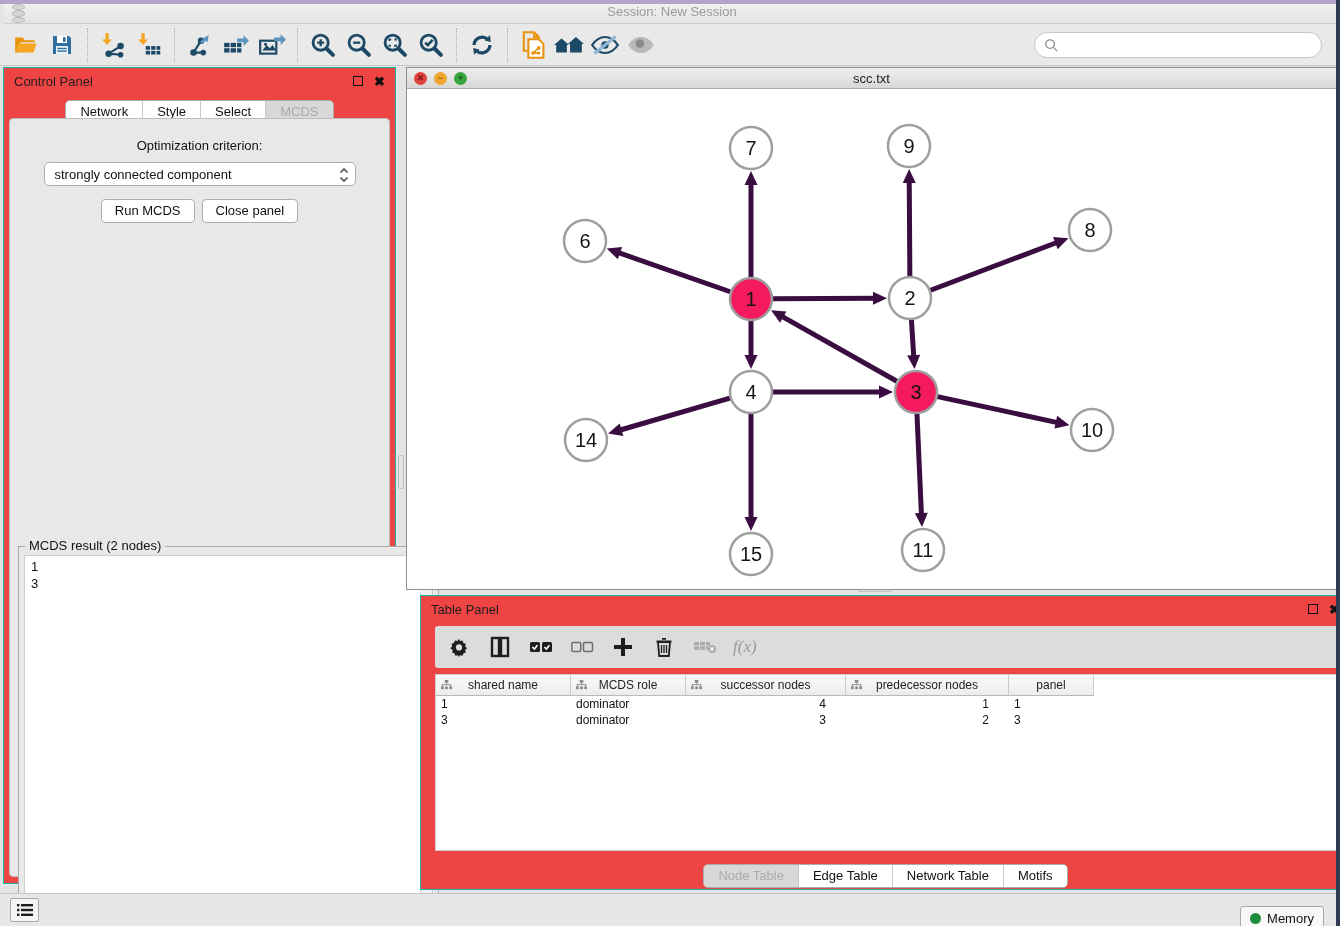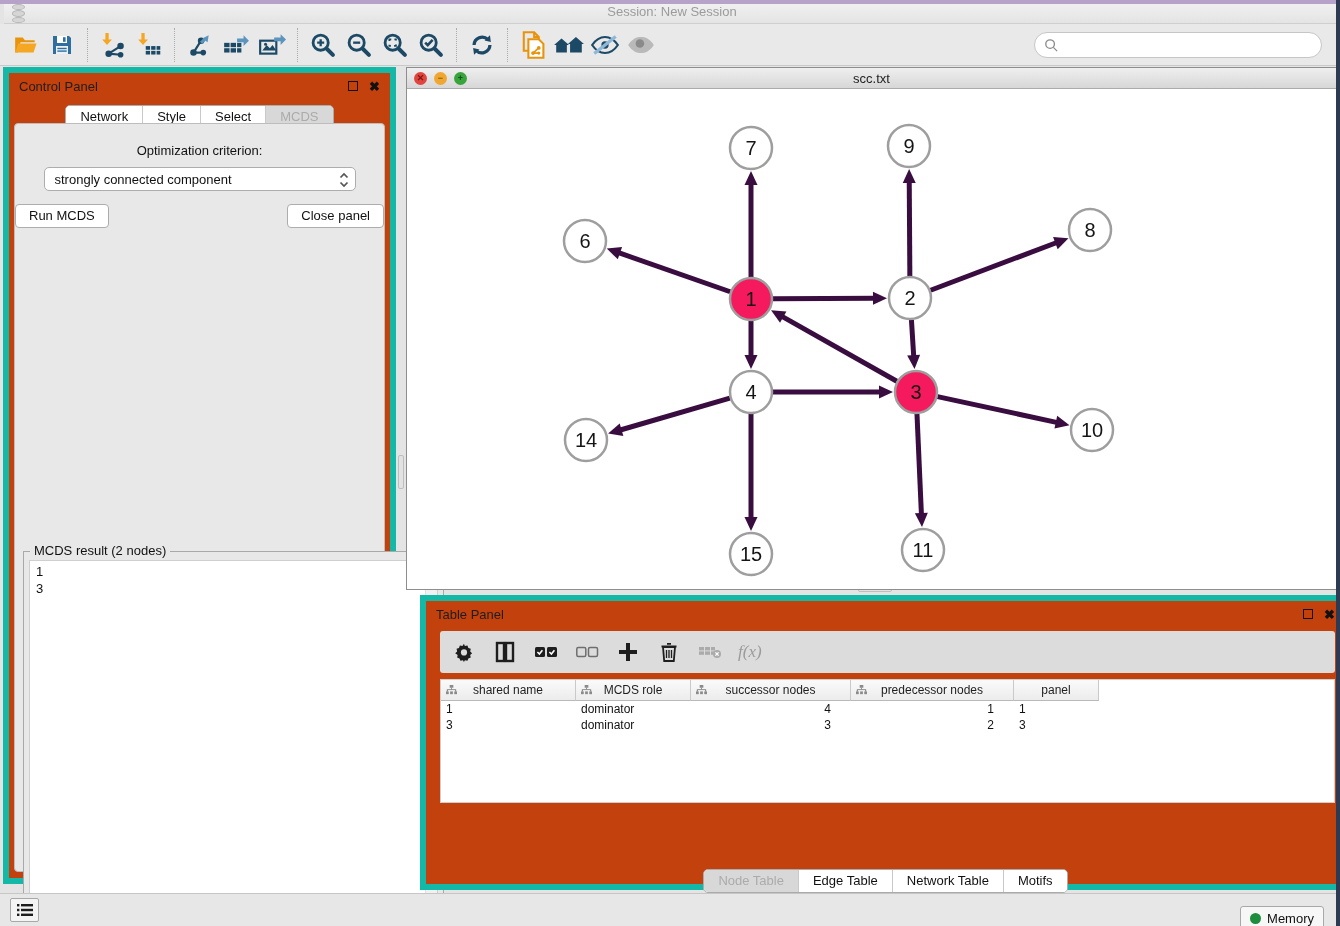--- a/index.html
+++ b/index.html
@@ -20,40 +20,40 @@
 
   
   #toolbar { position:absolute; top:24px; left:0; width:1336px; height:42px;
     background:#E9E9E9; border-bottom:1px solid #C9C9C9; display:flex; align-items:center; padding-left:8px; }
   .tbi { width:36px; height:34px; display:flex; align-items:center; justify-content:center; cursor:pointer; }
   .tbsep { width:1px; height:34px; border-left:1px dotted #ABABAB; margin:0 7px; }
   #search-wrap { position:absolute; right:14px; top:8px; width:288px; height:26px; background:#FFF;
     border:1px solid #C6C6C6; border-radius:13px; display:flex; align-items:center; padding-left:9px; }
 
   
-  .panel { background:#c2410c; border:6px solid #14b8a6; }
+  .panel { background:#ef4444; border:1px solid #14b8a6; }
   .panel-head { height:26px; display:flex; align-items:center; font-size:13px; color:#1E1E1E; padding:0 10px; }
   .panel-head .spacer { flex:1; }
   .ph-ic { font-size:13px; color:#111; margin-left:11px; cursor:pointer; font-weight:bold; }
   .float-sq { width:10px; height:10px; border:1.5px solid #111; display:inline-block; }
 
   #control-panel { position:absolute; left:3px; top:67px; width:393px; height:817px; }
   #cp-tabs { position:absolute; top:32px; left:0; right:0; display:flex; justify-content:center; }
   .tabstrip { display:inline-flex; border:1px solid #ABABAB; border-radius:5px; overflow:hidden; background:#FFF; }
   .tab { font-size:13px; padding:3px 14px 4px; color:#111; background:#FFF; border-right:1px solid #C9C9C9; cursor:pointer; }
   .tab:last-child { border-right:none; }
   .tab.sel { background:#D8D8D8; color:#ABABAB; }
   #cp-pane { position:absolute; left:5px; right:5px; top:50px; bottom:6px;
     border:1px solid #BDBDBD; border-radius:4px; background:#E8E8E8; }
   #opt-label { margin-top:19px; text-align:center; font-size:13px; color:#111; }
   #opt-select { position:relative; margin:9px auto 0; width:312px; height:24px; background:#FFF;
     border:1px solid #ADADAD; border-radius:5px; font-size:13px; color:#111;
     display:flex; align-items:center; padding-left:10px; cursor:pointer; }
   #opt-select .stepper { position:absolute; right:5px; top:3px; }
-  .btn-row { margin-top:13px; display:flex; justify-content:space-between; gap:7px; }
+  .btn-row { margin-top:13px; display:flex; justify-content:center; gap:7px; }
   .mac-btn { background:#FFF; border:1px solid #ADADAD; border-radius:4px; font-size:13px;
     color:#111; padding:3px 13px 4px; font-family:"Liberation Sans",sans-serif; cursor:pointer; }
 
   #mcds-fieldset { position:absolute; left:8px; top:427px; width:421px; height:379px;
     border:1px solid #A9A9A9; background:#E8E8E8; }
   #mcds-legend { position:absolute; top:-9px; left:6px; background:#E8E8E8; padding:0 4px;
     font-size:13px; color:#111; }
   #mcds-text { position:absolute; left:5px; right:5px; top:8px; bottom:5px; background:#FFF;
     border:1px solid #CFCFCF; font-size:13px; color:#111; line-height:17px; padding:2px 6px; overflow:hidden; }
   #mcds-scroll { position:absolute; right:0; top:0; bottom:0; width:12px; background:#F1F1F1; border-left:1px solid #E0E0E0; }
@@ -72,21 +72,21 @@
   .split-v { position:absolute; left:858px; top:586px; width:34px; height:6px; background:#E2E2E2; border:1px solid #BEBEBE; border-radius:2px; }
 
   
   #table-panel { position:absolute; left:420px; top:595px; width:931px; height:295px; }
   #tp-toolbar { position:absolute; left:14px; right:10px; top:30px; height:42px; background:#DCDCDC;
     border-radius:3px; display:flex; align-items:center; padding-left:11px; gap:15px; }
   .tpi { width:26px; height:28px; display:flex; align-items:center; justify-content:center; cursor:pointer; }
   .tpi.dis { cursor:default; }
   #fx-label { font-family:"Liberation Serif",serif; font-style:italic; font-size:17px; color:#9B9B9B; }
 
-  #tp-table { position:absolute; left:14px; right:10px; top:78px; height:124px; background:#FFF; border:1px solid #CFCFCF; }
+  #tp-table { position:absolute; left:14px; right:10px; top:78px; height:177px; background:#FFF; border:1px solid #CFCFCF; }
   #tp-header { display:flex; height:21px; }
   .th { background:linear-gradient(#FAFAFA,#ECECEC); border-right:1px solid #C9C9C9; border-bottom:1px solid #B9B9B9;
     font-size:12px; color:#1E1E1E; display:flex; align-items:center; justify-content:center; position:relative; cursor:pointer; }
   .th .tree-ic { position:absolute; left:5px; top:5px; }
   .tr { display:flex; height:16px; align-items:center; }
   .td { font-size:12px; color:#111; overflow:hidden; white-space:nowrap; }
   .td.l { text-align:left; padding-left:5px; }
   .td.r { text-align:right; padding-right:20px; }
 
   #tp-tabs { position:absolute; left:0; right:0; top:268px; display:flex; justify-content:center; }

